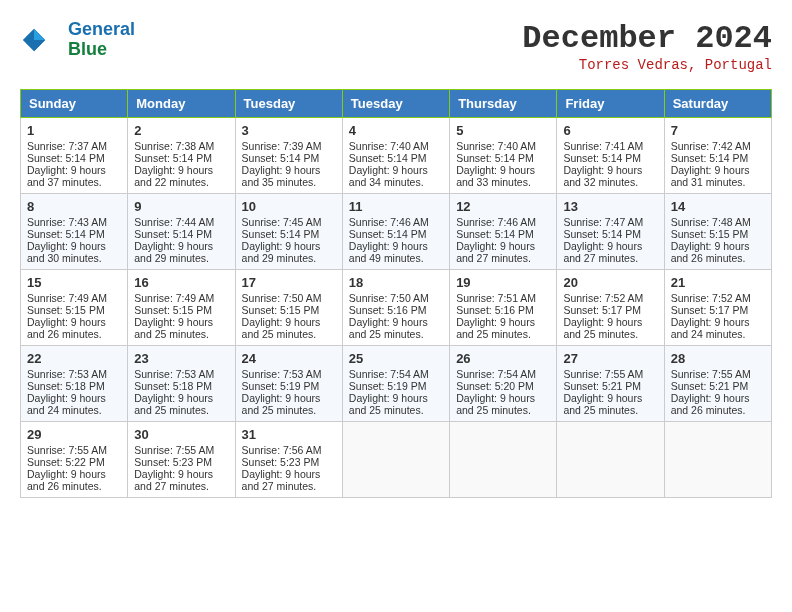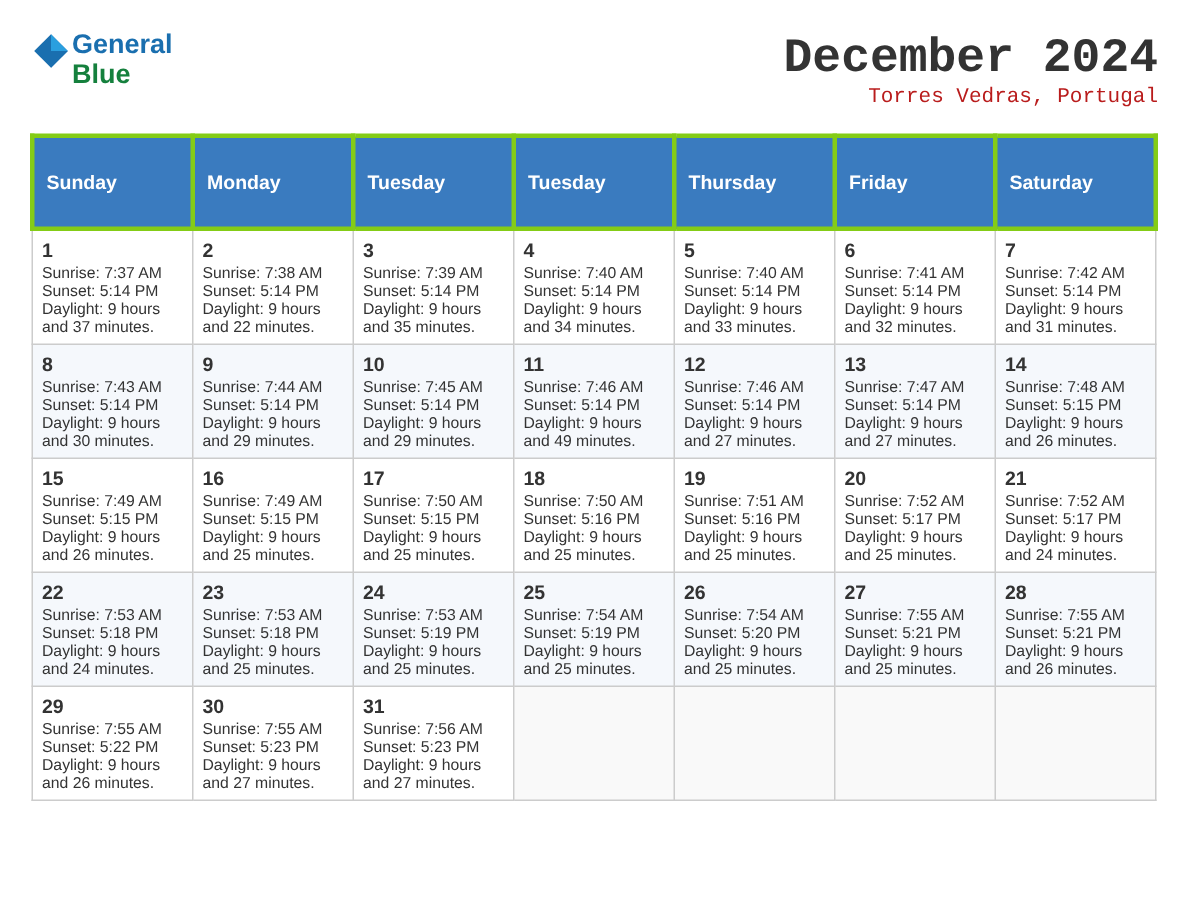--- a/index.html
+++ b/index.html
@@ -11,21 +11,22 @@
       padding: 20px;
     }
     .header {
       display: flex;
       justify-content: space-between;
       align-items: flex-start;
       margin-bottom: 16px;
     }
     .logo {
       display: flex;
-      gap: 0;
+      align-items: center;
+      gap: 20px;
     }
     .logo-text {
       font-size: 18px;
       font-weight: bold;
       color: #333;
       line-height: 1.1;
     }
     .logo-text span {
       color: #1a6faf;
     }
@@ -50,22 +51,22 @@
       width: 100%;
       border-collapse: collapse;
       border: 1px solid #ccc;
     }
     .calendar th {
       background-color: #3a7bbf;
       color: #fff;
       font-size: 13px;
       font-weight: bold;
       text-align: left;
-      padding: 22px 8px;
-      border: 3px solid #84cc16;
+      padding: 6px 8px;
+      border: 1px solid #84cc16;
     }
     .calendar td {
       vertical-align: top;
       padding: 5px 6px;
       border: 1px solid #ccc;
       width: 107px;
       font-size: 10.5px;
       color: #333;
       background: #fff;
     }

